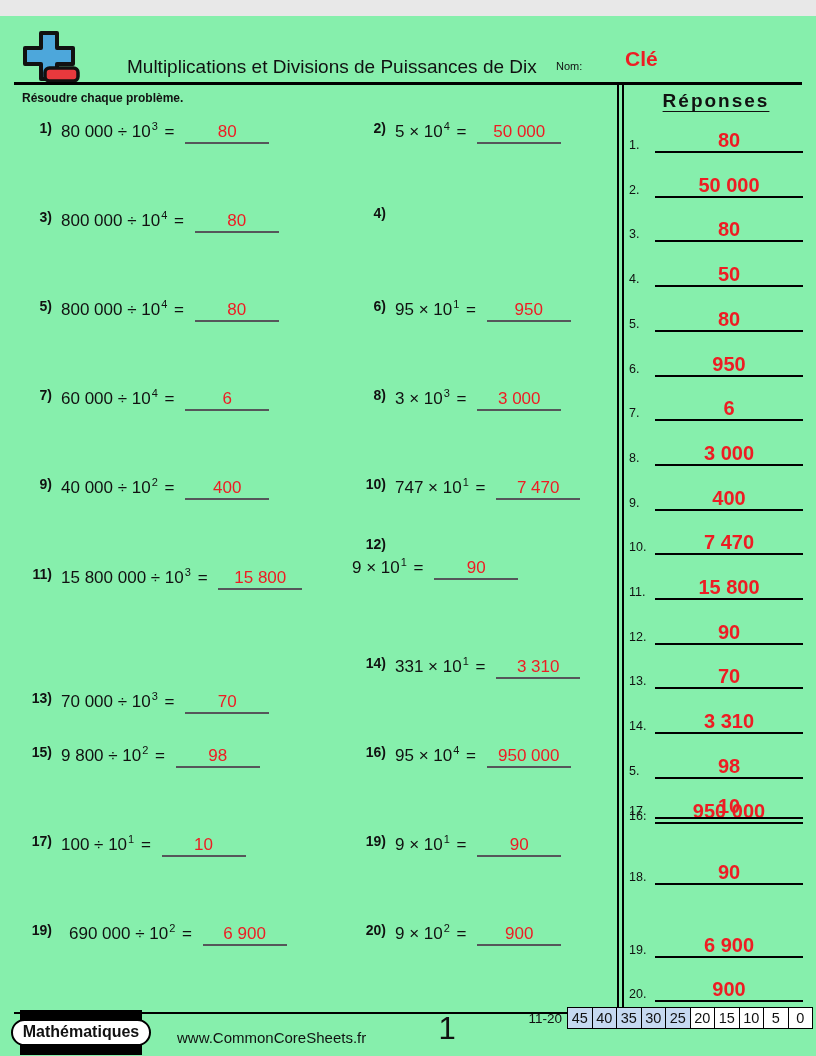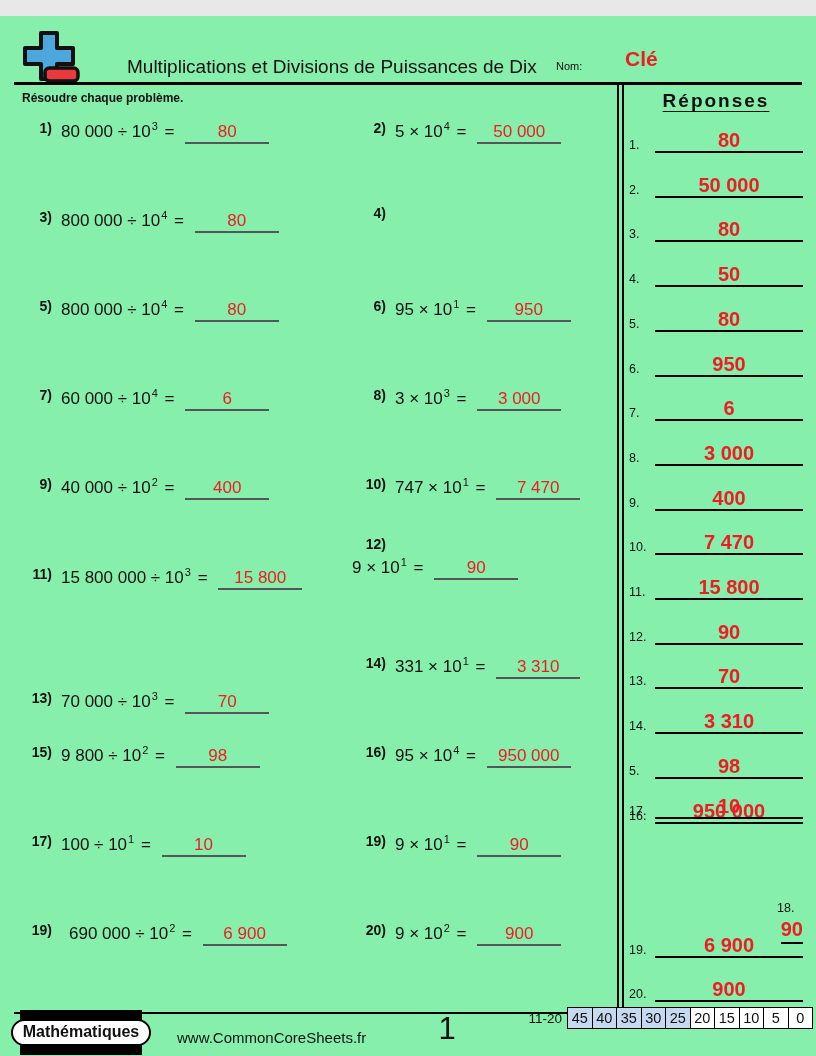--- a/index.html
+++ b/index.html
@@ -136,21 +136,21 @@
         <span class="a-line">98</span>
       </div>
       <div class="ans-row" style="top: 782px;">
         <span class="a-label">16.</span>
         <span class="a-line">950 000</span>
       </div>
       <div class="ans-row" style="top: 777px;">
         <span class="a-label">17.</span>
         <span class="a-line">10</span>
       </div>
-      <div class="ans-row" style="top: 885px; flex-direction: column;">
+      <div class="ans-row" style="top: 843px;">
         <span class="a-label">18.</span>
         <span class="a-line">90</span>
       </div>
       <div class="ans-row" style="top: 916px;">
         <span class="a-label">19.</span>
         <span class="a-line">6 900</span>
       </div>
       <div class="ans-row" style="top: 960px;">
         <span class="a-label">20.</span>
         <span class="a-line">900</span>

